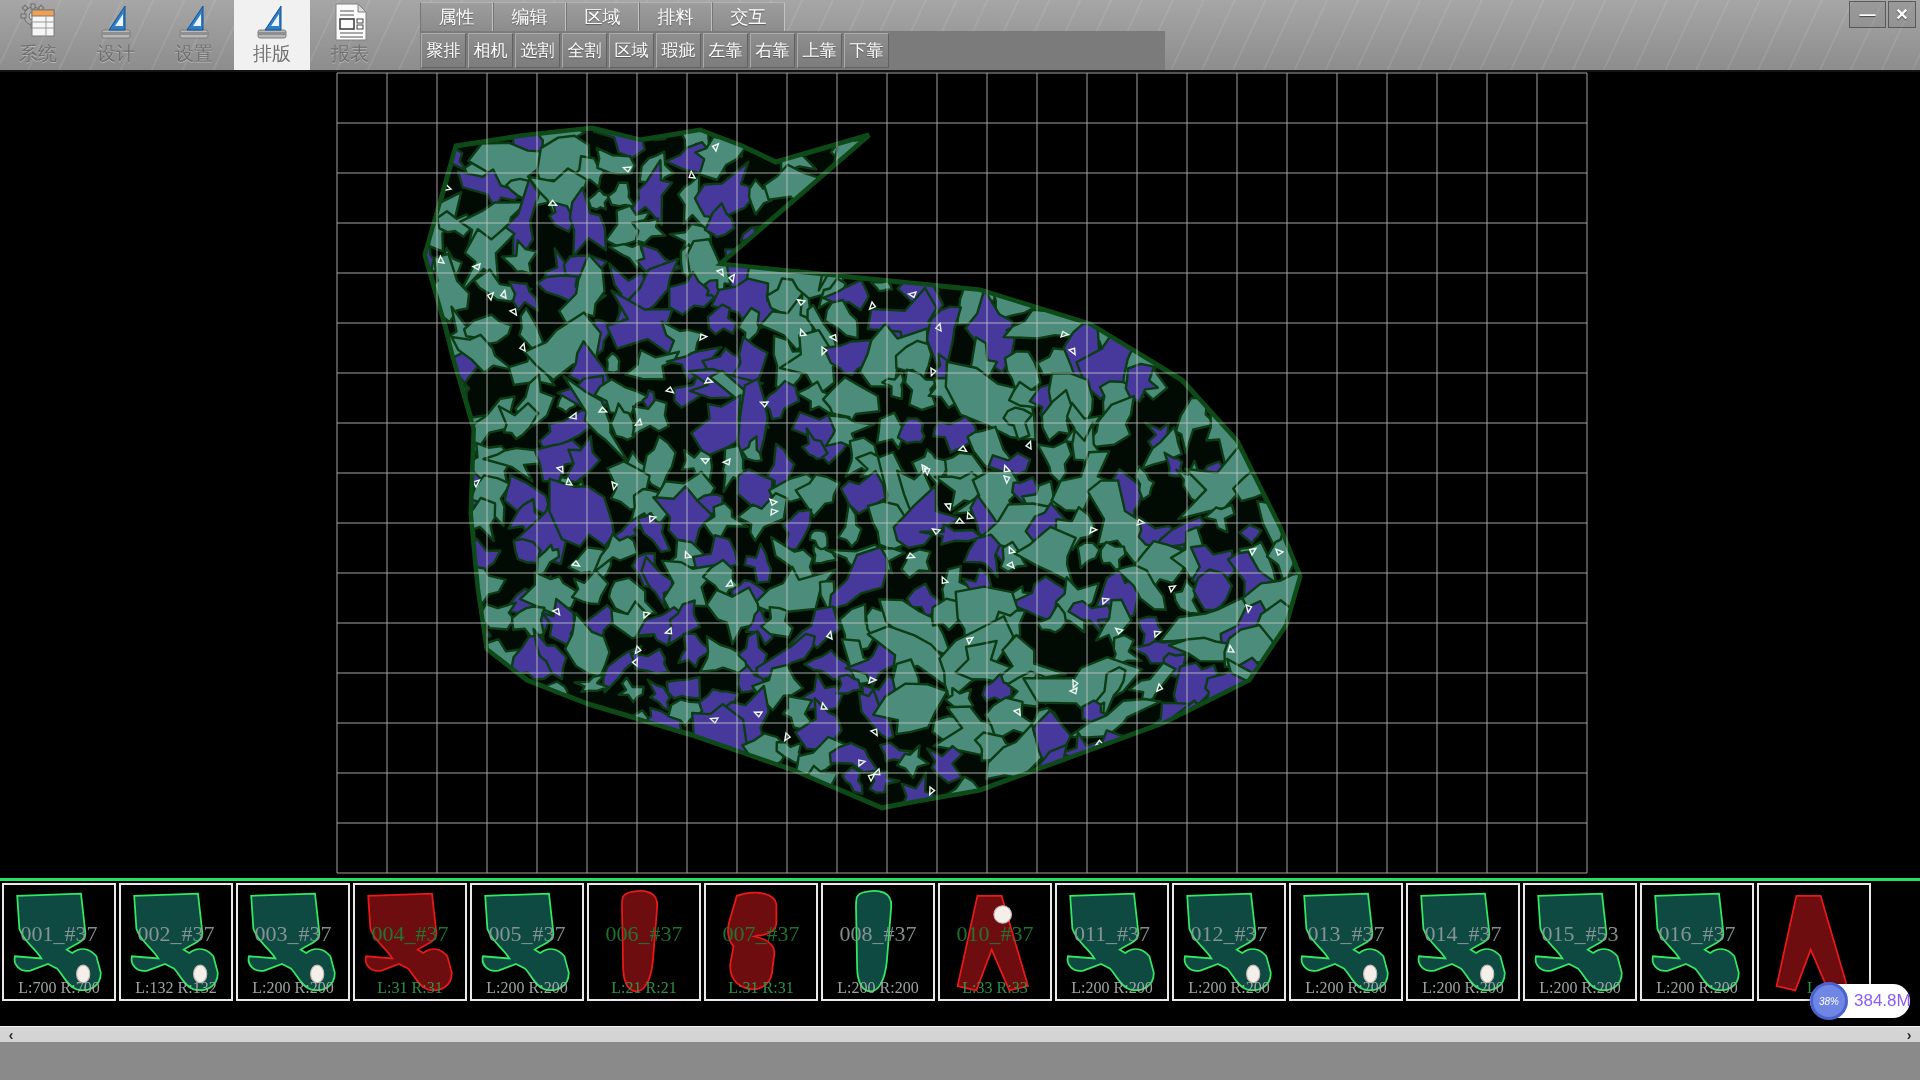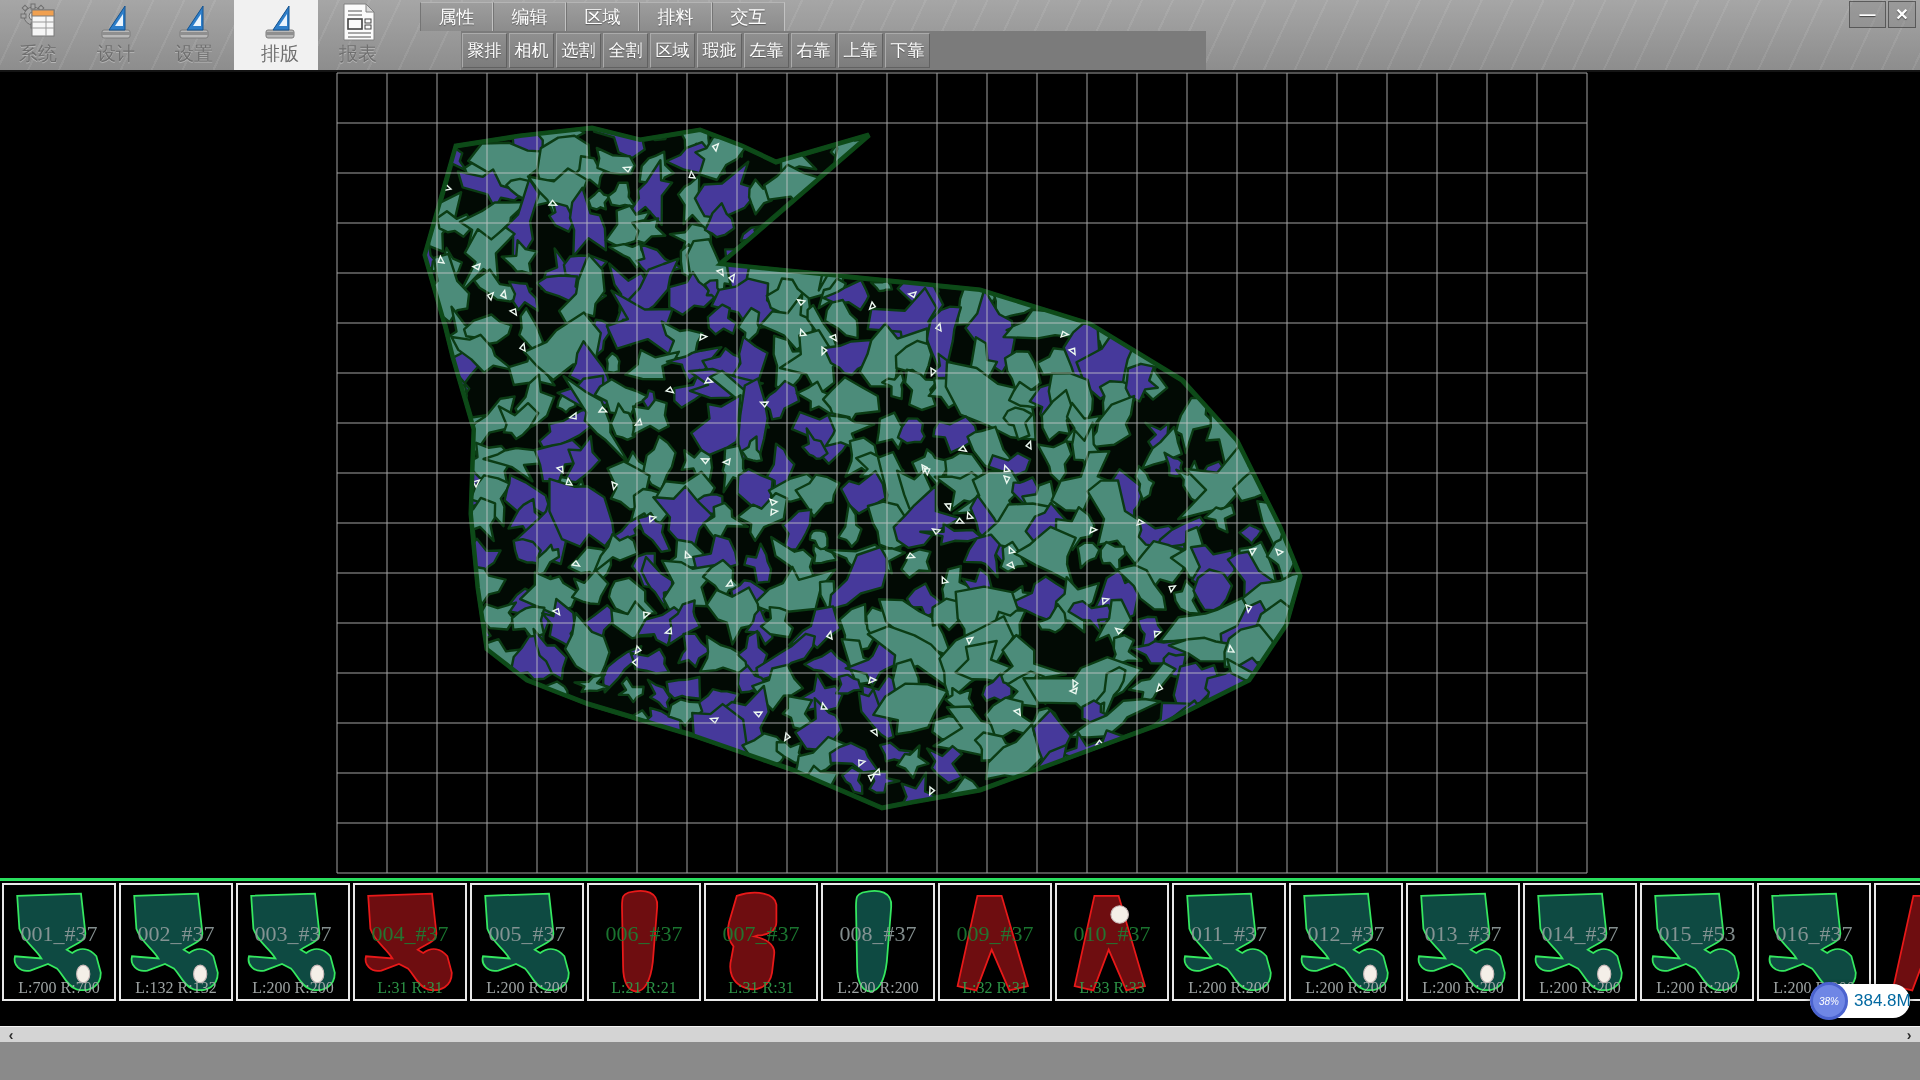--- a/index.html
+++ b/index.html
@@ -14,38 +14,38 @@
     background:
       repeating-linear-gradient(115deg, rgba(255,255,255,0) 0 26px, rgba(255,255,255,0.08) 26px 28px),
       linear-gradient(#a6a6a6,#8d8d8d);
     border-bottom:2px solid #141414;box-sizing:border-box;
   }
   .app-tabs{position:absolute;left:0;top:0;height:70px;display:flex;}
   .app-tab{
     width:76px;height:70px;margin-right:2px;position:relative;cursor:default;
     display:flex;flex-direction:column;align-items:center;justify-content:flex-start;
   }
-  .app-tab.selected{background:#f1f1f1;padding-left:8px;}
+  .app-tab.selected{background:#f1f1f1;}
   .app-tab .ic{width:40px;height:40px;margin-top:2px;}
   .app-tab .lbl{
     font-family:"Liberation Serif",serif;font-size:19px;color:#6f6f6f;line-height:24px;
     text-shadow:0 1px 0 rgba(255,255,255,0.35);
   }
   .menu-row{position:absolute;left:420px;top:2px;height:29px;display:flex;}
   .menu-tab{
     width:73px;height:29px;box-sizing:border-box;
     background:linear-gradient(#9d9d9d,#8c8c8c);
     border-left:1px solid #757575;border-right:1px solid #c2c2c2;border-top:1px solid #b5b5b5;
     color:#fff;font-family:"Liberation Serif",serif;font-size:18px;
     display:flex;align-items:center;justify-content:center;
     text-shadow:0 1px 1px #5a5a5a;
   }
   .tool-row{
     position:absolute;left:420px;top:31px;height:39px;width:745px;
-    background:#7b7b7b;display:flex;align-items:center;padding-left:1px;box-sizing:border-box;margin-left:41px;
+    background:#7b7b7b;display:flex;align-items:center;padding-left:1px;box-sizing:border-box;
   }
   .tool-btn{
     width:45px;height:35px;margin-right:2px;box-sizing:border-box;
     background:linear-gradient(#8f8f8f,#7c7c7c);
     border:1px solid;border-color:#ababab #616161 #616161 #ababab;
     color:#fff;font-family:"Liberation Serif",serif;font-size:17px;
     display:flex;align-items:center;justify-content:center;
     text-shadow:0 1px 1px #555;
   }
   .win-controls{position:absolute;right:4px;top:1px;display:flex;}
@@ -87,21 +87,21 @@
     background:#fff;border-radius:17px;box-shadow:0 2px 6px rgba(0,0,0,0.45);
     z-index:5;
   }
   .badge .circ{
     position:absolute;left:0;top:-2px;width:32px;height:32px;border-radius:50%;
     background:#6f86e5;border:3px solid #4b63cf;
     color:#fff;font-size:10px;display:flex;align-items:center;justify-content:center;font-style:italic;
   }
   .badge .val{
     position:absolute;left:44px;top:0;height:38px;line-height:34px;
-    color:#0369a1;font-size:17px;
+    color:#8b5cf6;font-size:17px;
   }
   
   .gap-black{position:absolute;left:0;top:1003px;width:1920px;height:23px;background:#000;}
   .hscroll{
     position:absolute;left:0;top:1026px;width:1920px;height:16px;background:#d4d4d4;
     border-top:1px solid #f4f4f4;box-sizing:border-box;
   }
   .hs-arrow{
     position:absolute;top:0;width:18px;height:15px;color:#2a2a2a;font-size:14px;
     display:flex;align-items:center;justify-content:center;font-weight:bold;
@@ -979,27 +979,20 @@
     <div class="tile c-teal">
       <svg viewBox="0 0 100 100">
         <path d="M36,5 C52,1 63,5 62,18 L58,68 C56,86 50,95 43,95 C35,95 31,85 31,72 L30,18 C30,8 31,7 36,5 Z" fill="#0e4a42" stroke="#35e860" stroke-width="1.6"></path>
       </svg>
       <div class="t-label">008_#37</div>
       <div class="t-lr">L:200 R:200</div>
     </div>
     <div class="tile c-red">
       <svg viewBox="0 0 100 100">
         <path d="M34,8 L56,8 L80,90 L63,94 L47,57 L33,94 L16,90 Z" fill="#6e0d10" stroke="#e81919" stroke-width="1.6"></path>
-      </svg>
-      <div class="t-label">009_#37</div>
-      <div class="t-lr">L:32 R:31</div>
-    </div>
-    <div class="tile c-red">
-      <svg viewBox="0 0 100 100">
-        <path d="M34,8 L56,8 L80,90 L63,94 L47,57 L33,94 L16,90 Z" fill="#6e0d10" stroke="#e81919" stroke-width="1.6"></path>
         <ellipse cx="57" cy="25" rx="8" ry="8" fill="#f4efe8" stroke="#c8b8b8" stroke-width="1"></ellipse>
       </svg>
       <div class="t-label">010_#37</div>
       <div class="t-lr">L:33 R:33</div>
     </div>
     <div class="tile c-teal">
       <svg viewBox="0 0 100 100">
         <path d="M12,8 L70,6 L74,42 C74,50 64,52 57,57 L62,60 C70,54 78,56 84,63 L88,78 C88,90 78,96 66,93 C57,90 54,80 48,74 L40,70 L24,76 C14,78 8,70 10,63 L34,65 C28,55 18,50 14,38 Z" fill="#0e4a42" stroke="#35e860" stroke-width="1.6"></path>
       </svg>
       <div class="t-label">011_#37</div>

